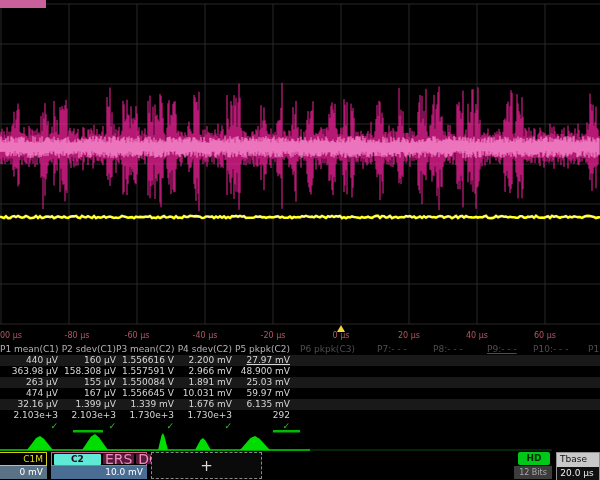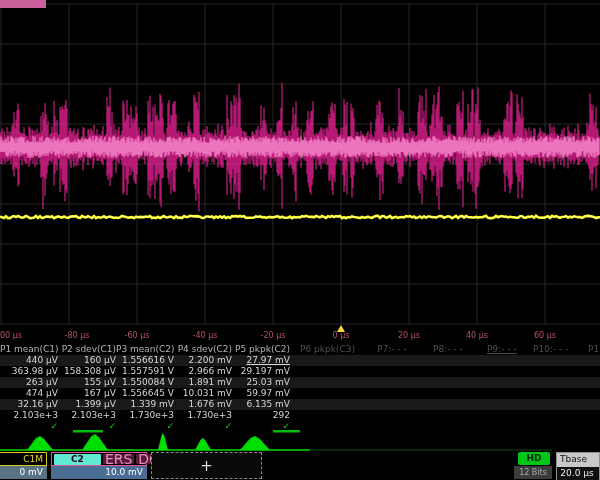--- a/index.html
+++ b/index.html
@@ -125,21 +125,21 @@
         <span class="mcell" style="left: 58px;">160 µV</span>
         <span class="mcell" style="left: 116px;">1.556616 V</span>
         <span class="mcell" style="left: 174px;">2.200 mV</span>
         <span class="mcell" style="left: 232px; text-decoration: underline;">27.97 mV</span>
       </div>
       <div class="mrow ">
         <span class="mcell" style="left: 0px;">363.98 µV</span>
         <span class="mcell" style="left: 58px;">158.308 µV</span>
         <span class="mcell" style="left: 116px;">1.557591 V</span>
         <span class="mcell" style="left: 174px;">2.966 mV</span>
-        <span class="mcell" style="left: 232px;">29.197 mV</span>
+        <span class="mcell" style="left: 232px;">48.900 mV</span>
       </div>
       <div class="mrow stripe">
         <span class="mcell" style="left: 0px;">263 µV</span>
         <span class="mcell" style="left: 58px;">155 µV</span>
         <span class="mcell" style="left: 116px;">1.550084 V</span>
         <span class="mcell" style="left: 174px;">1.891 mV</span>
         <span class="mcell" style="left: 232px;">25.03 mV</span>
       </div>
       <div class="mrow ">
         <span class="mcell" style="left: 0px;">474 µV</span>

